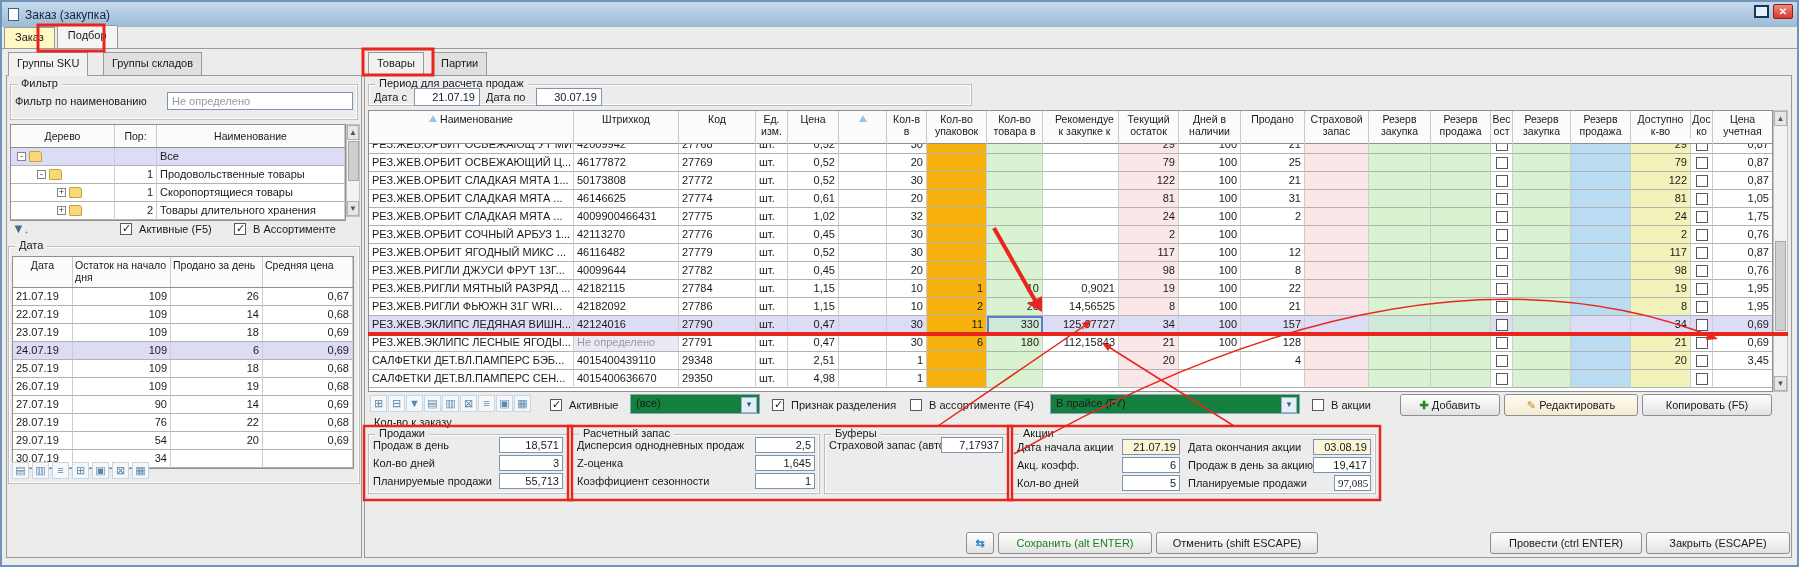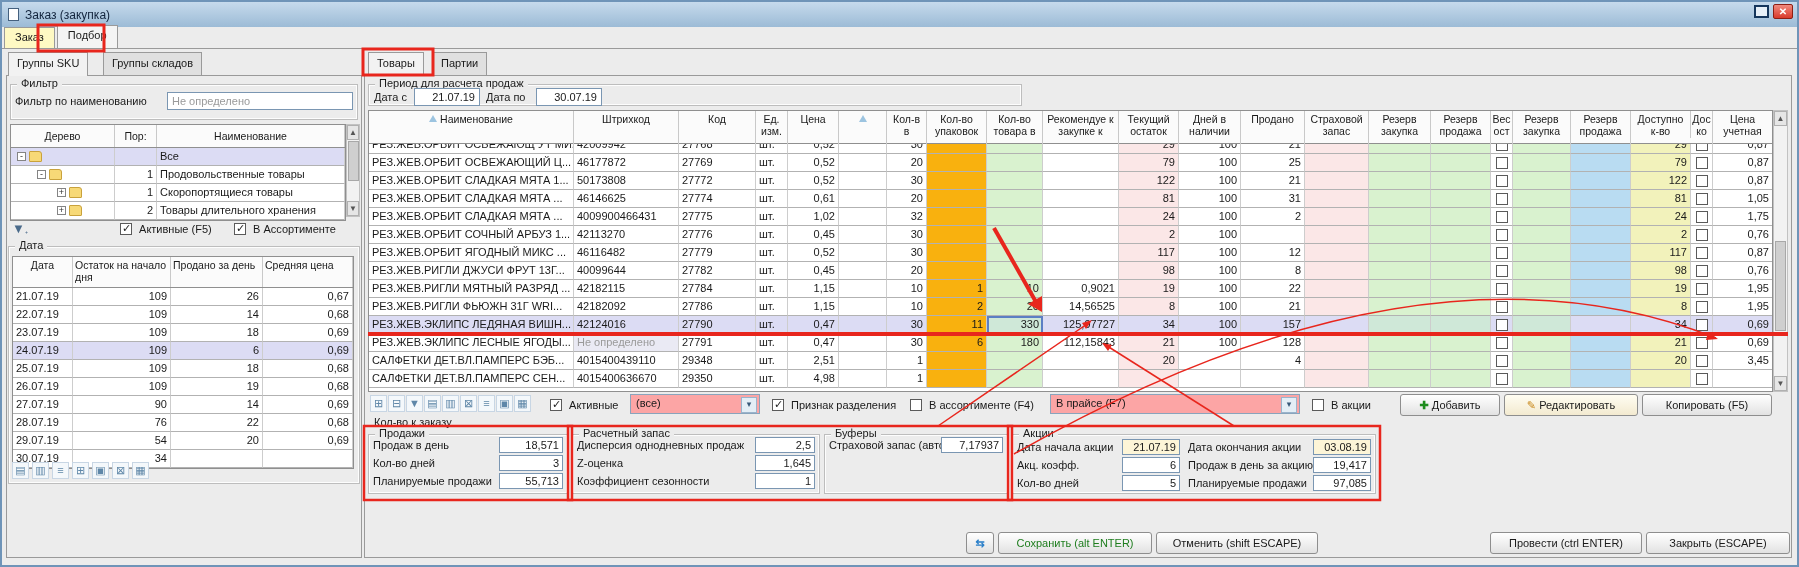--- a/index.html
+++ b/index.html
@@ -60,21 +60,21 @@
   .cbx.ck::after{content:"✓";position:absolute;left:1px;top:-2px;font-size:11px;color:#222;}
   .cblab{display:inline-block;vertical-align:middle;margin-left:4px;}
   
   .sb{position:absolute;background:#f2f2f2;border:1px solid #c2c2c2;}
   .sb .arr{position:absolute;left:0;width:100%;height:15px;background:#e6e6e6;
     border:1px solid #b0b0b0;text-align:center;line-height:13px;font-size:8px;color:#555;}
   .sb .thumb{position:absolute;left:1px;width:11px;background:#cfcfcf;border:1px solid #a8a8a8;}
   
   .ticon{display:inline-block;width:17px;height:17px;border:1px solid #c8d6e4;background:#f4f8fb;
     color:#5f87a8;text-align:center;line-height:15px;font-size:11px;margin-right:1px;}
-  .combo{position:absolute;height:20px;background:#fca5a5;border:1px solid #8aa4bc;
+  .combo{position:absolute;height:20px;background:#15803d;border:1px solid #8aa4bc;
     padding:2px 18px 2px 5px;overflow:hidden;white-space:nowrap;}
   .combo::after{content:"▾";position:absolute;right:2px;top:2px;width:14px;height:14px;
     background:#e4eef6;border:1px solid #9ab4cc;text-align:center;line-height:13px;font-size:9px;color:#3a5a7a;}
   .btn{position:absolute;height:22px;background:linear-gradient(#fff,#e2e2e2);
     border:1px solid #8e8e8e;border-radius:3px;text-align:center;line-height:20px;padding:0 6px;}
   .btn.cream{background:linear-gradient(#fffdf2,#f3ead0);}
   
   .kvrow{display:flex;align-items:center;height:16px;margin:2px 4px;}
   .kvrow .kl{flex:1;white-space:nowrap;overflow:hidden;}
   .kvrow .kv{background:#fff;border:1px solid #7a96b2;text-align:right;padding:0 3px;
@@ -247,21 +247,21 @@
           <div class="cell r"></div>
         </div>
       </div>
   </div>
   <div class="iconstrip" style="position:absolute;left:10px;top:460px;" id="left-icons"><span class="ticon">▤</span><span class="ticon">▥</span><span class="ticon">≡</span><span class="ticon">⊞</span><span class="ticon">▣</span><span class="ticon">⊠</span><span class="ticon">▦</span></div>
 
   <div class="stab active" style="left:366px;top:50px;">Товары</div>
   <div class="stab" style="left:430px;top:50px;">Партии</div>
   <div class="panelbox" style="left:362px;top:73px;width:1428px;height:483px;"></div>
 
-  <div class="grp" style="left:366px;top:82px;width:654px;height:22px;background:#ececec;">
+  <div class="grp" style="left:366px;top:82px;width:604px;height:22px;background:#ececec;">
     <span class="glabel">Период для расчета продаж</span>
   </div>
   <span style="position:absolute;left:372px;top:89px;">Дата с</span>
   <div class="fld" style="left:412px;top:86px;width:66px;">21.07.19</div>
   <span style="position:absolute;left:484px;top:89px;">Дата по</span>
   <div class="fld" style="left:534px;top:86px;width:66px;">30.07.19</div>
 
   <div style="position:absolute;left:366px;top:108px;width:1405px;height:282px;border:1px solid #8f8f8f;background:#fff;overflow:hidden;">
     <div class="ghead" id="pt-head" style="height: 33px; grid-template-columns: 205px 105px 77px 32px 51px 48px 40px 60px 56px 76px 60px 62px 64px 64px 62px 60px 22px 58px 60px 60px 22px 60px;">
         <div class="gh" style="height: 33px;">
@@ -286,21 +286,21 @@
         <div class="gh" style="height: 33px;">
           <div style="display: inline;">Кол-в в</div>
         </div>
         <div class="gh" style="height: 33px;">
           <div style="display: inline;">Кол-во упаковок</div>
         </div>
         <div class="gh" style="height: 33px;">
           <div style="display: inline;">Кол-во товара в</div>
         </div>
         <div class="gh" style="height: 33px;">
-          <div style="display: inline;">Рекомендуе к закупке к</div>
+          <div style="display: inline; margin-left: 8px;">Рекомендуе к закупке к</div>
         </div>
         <div class="gh" style="height: 33px;">
           <div style="display: inline;">Текущий остаток</div>
         </div>
         <div class="gh" style="height: 33px;">
           <div style="display: inline;">Дней в наличии</div>
         </div>
         <div class="gh" style="height: 33px;">
           <div style="display: inline;">Продано</div>
         </div>
@@ -769,21 +769,21 @@
         <div class="kvrow" style="margin: 1px 0px;">
           <div class="kl">Продаж в день за акцию</div>
           <div class="kv" style="width: 58px;">19,417</div>
         </div>
         <div class="kvrow" style="margin: 1px 0px;">
           <div class="kl">Кол-во дней</div>
           <div class="kv" style="width: 58px;">5</div>
         </div>
         <div class="kvrow" style="margin: 1px 0px;">
           <div class="kl">Планируемые продажи</div>
-          <div class="kv" style="width: 58px;">97,085</div>
+          <div class="kv" style="width: 37px; font-family: Liberation Serif, serif;">97,085</div>
         </div>
       </div>
   </div>
 
   <div class="btn" style="left:964px;top:530px;width:28px;"><span style="color:#2a7fc9;font-weight:bold;">⇆</span></div>
   <div class="btn" style="left:996px;top:530px;width:154px;color:#1e7d1e;">Сохранить (alt ENTER)</div>
   <div class="btn" style="left:1154px;top:530px;width:162px;">Отменить (shift ESCAPE)</div>
   <div class="btn" style="left:1488px;top:530px;width:152px;">Провести (ctrl ENTER)</div>
   <div class="btn" style="left:1644px;top:530px;width:144px;text-align:center;">Закрыть (ESCAPE)</div>
 

